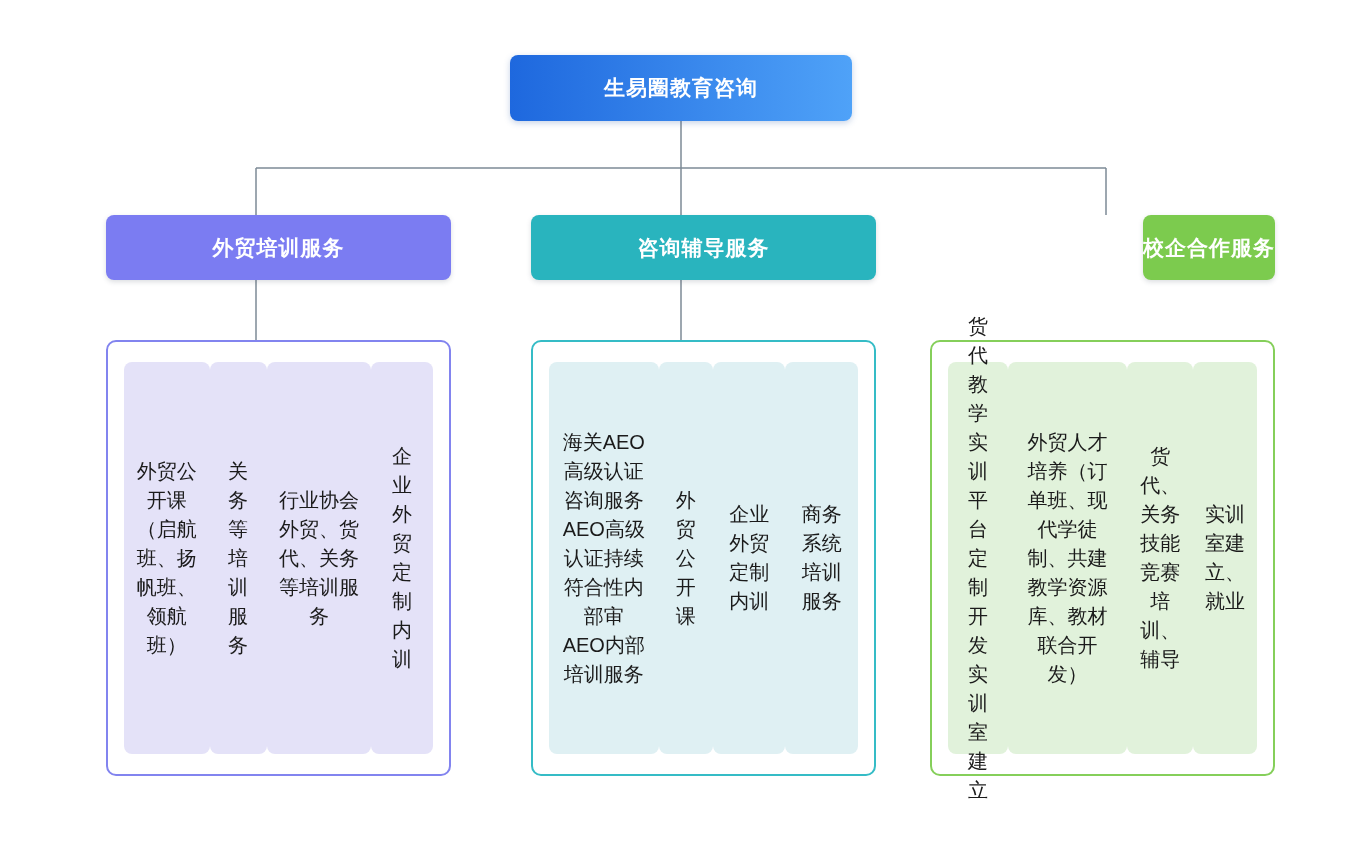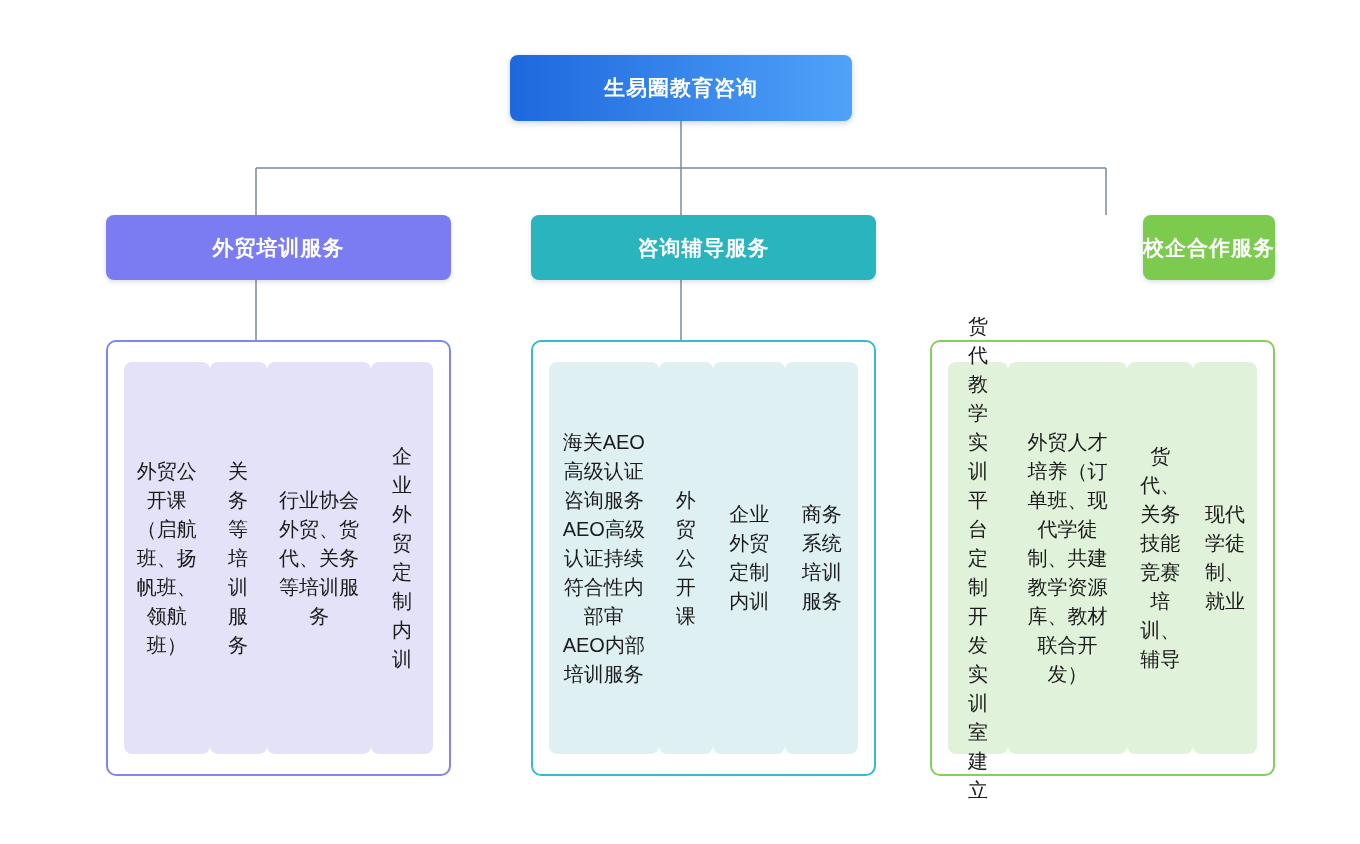--- a/index.html
+++ b/index.html
@@ -146,18 +146,18 @@
         <span class="item-label">货代教学实训平台定制开发
 实训室建立</span>
       </div>
       <div class="branch-item">
         <span class="item-label">外贸人才培养（订单班、现代学徒制、共建教学资源库、教材联合开发）</span>
       </div>
       <div class="branch-item">
         <span class="item-label">货代、关务技能竞赛培训、辅导</span>
       </div>
       <div class="branch-item">
-        <span class="item-label">现代学徒制、就业</span>
+        <span class="item-label">实训室建立、就业</span>
       </div>
     </div>
   </div>
 
 </div>
 
 </body></html>

